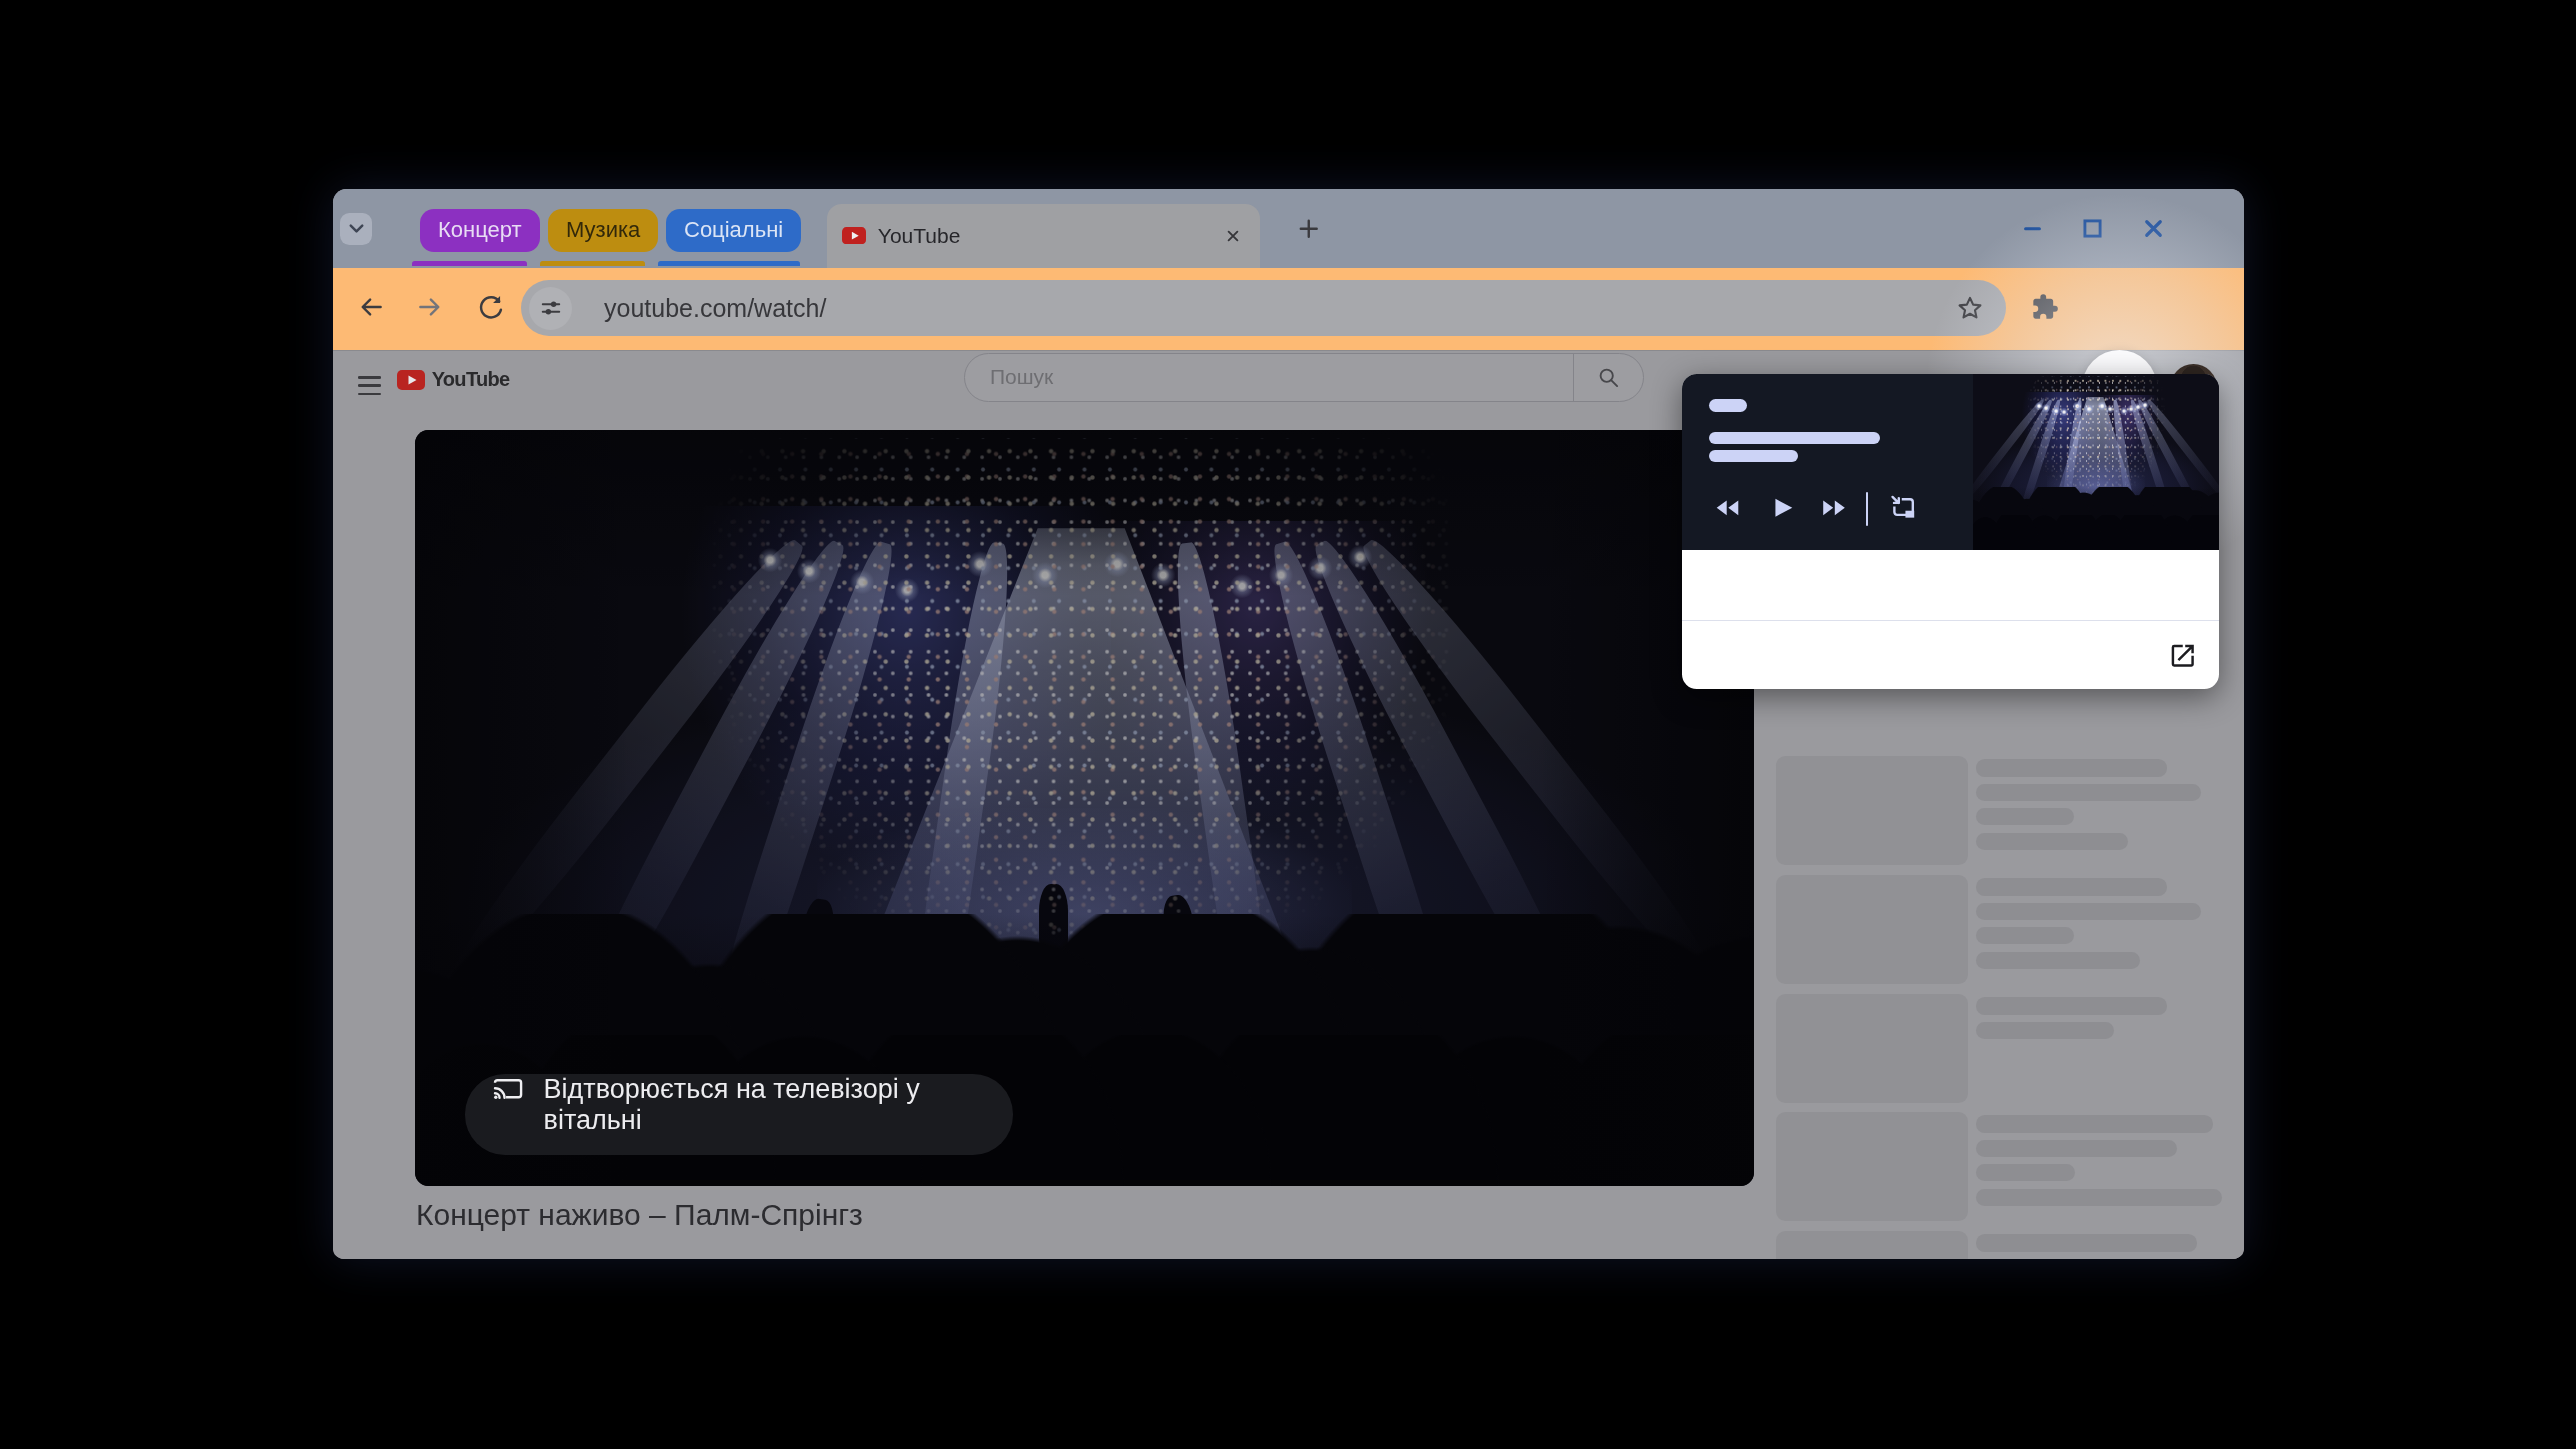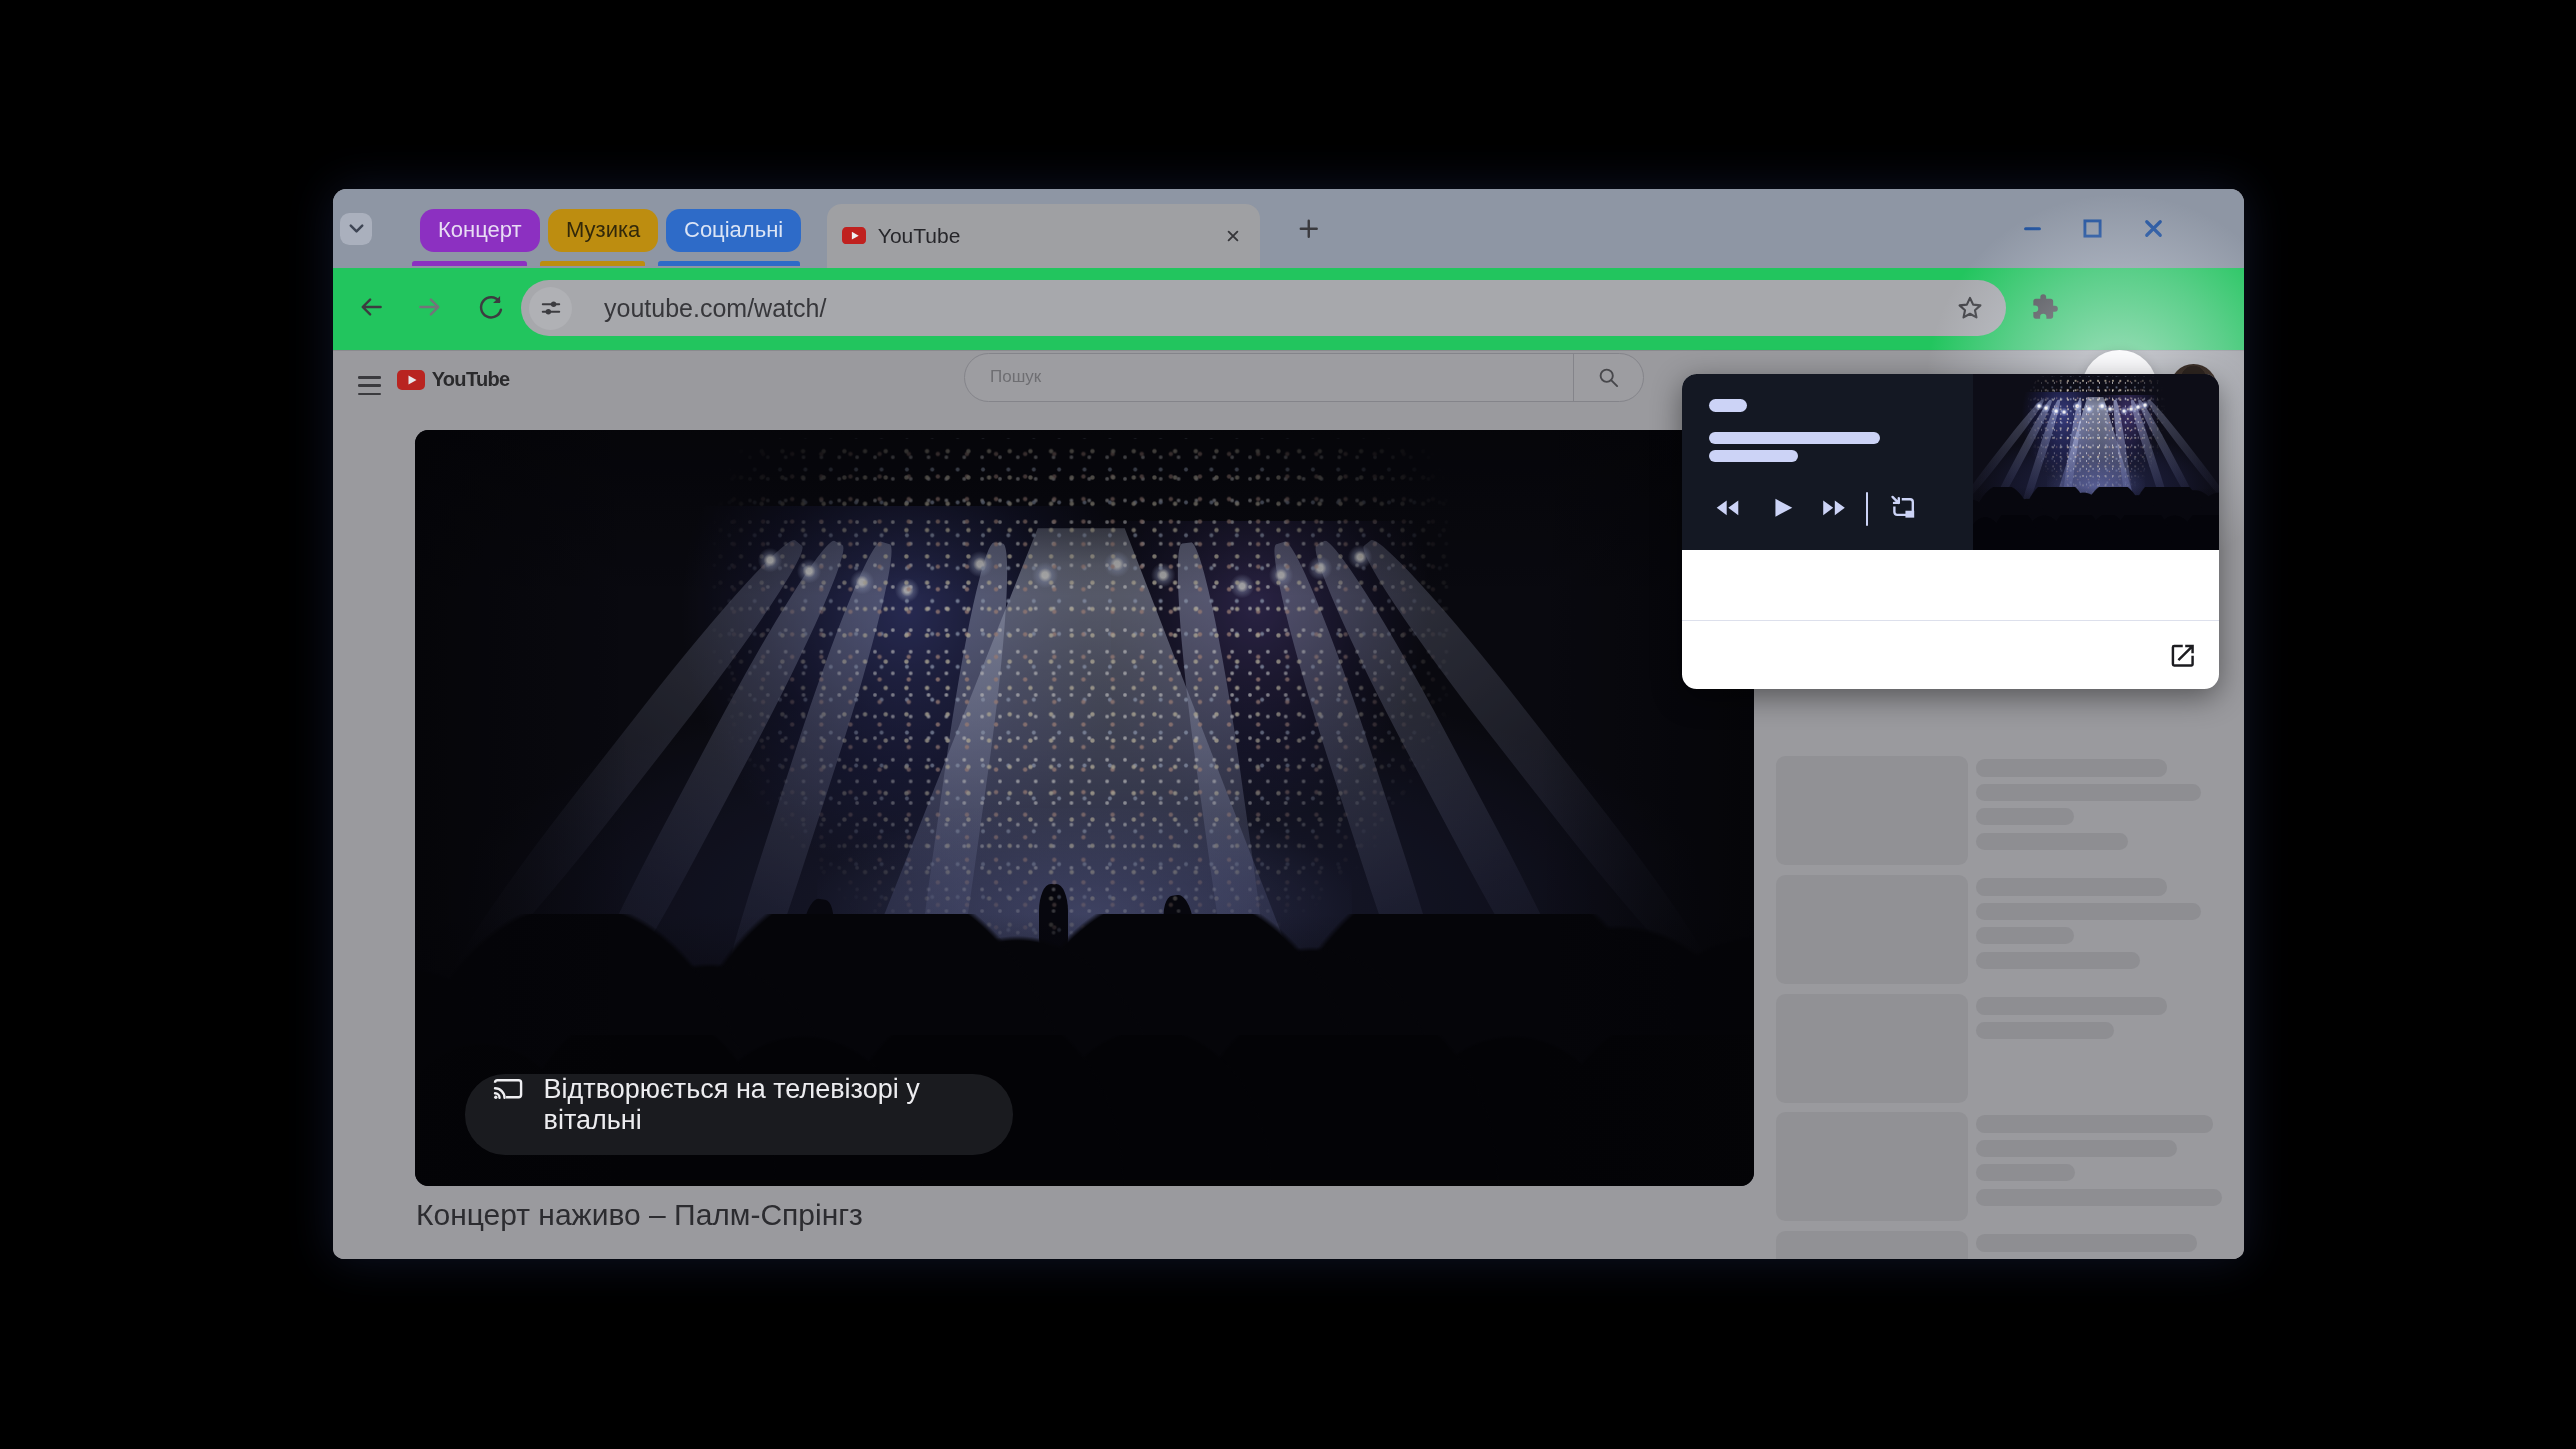--- a/index.html
+++ b/index.html
@@ -29,21 +29,21 @@
     border-radius:14.8px 14.8px 0 0;display:flex;align-items:center;}
   .tab-favicon{margin-left:14.8px;}
   .tab-title{margin-left:12px;font-size:21px;color:#26262a;flex:1;}
   .tab-close{margin-right:17.4px;}
   .newtab{position:absolute;left:958px;top:21.5px;width:36px;height:36px;display:flex;
     align-items:center;justify-content:center;}
   .wc{position:absolute;top:24px;width:31px;height:31px;display:flex;align-items:center;justify-content:center;}
   .wc-min{left:1684px;}.wc-max{left:1744px;}.wc-close{left:1805px;}
 
   
-  .toolbar{position:absolute;left:0;top:79px;width:100%;height:82px;background:#22c55e;
+  .toolbar{position:absolute;left:0;top:79px;width:100%;height:82px;background:#fdba74;
     border-bottom:1.3px solid #8a8a8e;}
   .tb-ic{position:absolute;top:25px;width:28px;height:28px;}
   .omnibox{position:absolute;left:188px;top:12px;width:1485px;height:56px;border-radius:28px;background:#a7a8ac;}
   .tune-chip{position:absolute;left:8px;top:6.7px;width:43px;height:43px;border-radius:21.5px;background:#b0b1b5;
     display:flex;align-items:center;justify-content:center;}
   .url{position:absolute;left:83px;top:0;height:56px;line-height:56px;font-size:25px;color:#37373b;}
   .star-wrap{position:absolute;left:1435px;top:14px;width:28px;height:28px;}
   .media-glow{position:absolute;left:1585px;top:-82px;width:402px;height:402px;pointer-events:none;z-index:30;
     background:radial-gradient(circle at 50% 50%,rgba(235,238,245,.65),rgba(225,230,240,.30) 40%,rgba(220,225,235,0) 68%);}
   .media-circle{position:absolute;left:1749px;top:82px;width:75px;height:75px;border-radius:38px;background:#fbfbfd;
@@ -57,21 +57,21 @@
   
   .page{position:absolute;left:0;top:162px;width:100%;height:908px;background:#9a9a9e;}
   .yt-header{position:absolute;left:0;top:0;width:100%;height:70px;}
   .hamburger{position:absolute;left:25px;top:20px;width:23px;height:27px;}
   .hamburger span{display:block;height:2.7px;background:#3a3a3e;border-radius:1.3px;margin-top:5.4px;}
   .yt-logo{position:absolute;left:64px;top:17px;display:flex;align-items:center;}
   .yt-wordmark{margin-left:6.7px;font-size:20px;font-weight:700;letter-spacing:-0.7px;color:#2a2a2c;}
   .search-pill{position:absolute;left:631px;top:2px;width:678px;height:47px;border:1.3px solid #84848a;
     border-radius:25px;background:#9d9da1;}
   .search-input{position:absolute;left:23px;top:1.3px;width:564px;height:42px;background:transparent;border:none;outline:none;
-    font-size:17px;color:#4c1d95;font-family:inherit;}
+    font-size:21px;color:#4c1d95;font-family:inherit;}
   .search-input::placeholder{color:#6e6e72;}
   .search-divider{position:absolute;left:608px;top:0;width:1.3px;height:100%;background:#84848a;}
   .search-btn{position:absolute;left:609px;top:0;width:69px;height:100%;display:flex;align-items:center;justify-content:center;}
 
   
   .player{position:absolute;left:82px;top:79px;width:1339px;height:756px;border-radius:13.4px;overflow:hidden;background:#0d0d17;}
   .cast-pill{position:absolute;left:50px;top:644px;width:548px;height:81px;border-radius:40px;
     background:rgba(28,29,34,.92);display:flex;z-index:5;}
   .cast-pill .ic{margin-left:25.5px;}
   .cast-text{margin-left:19px;font-size:27px;color:#ededf0;}

